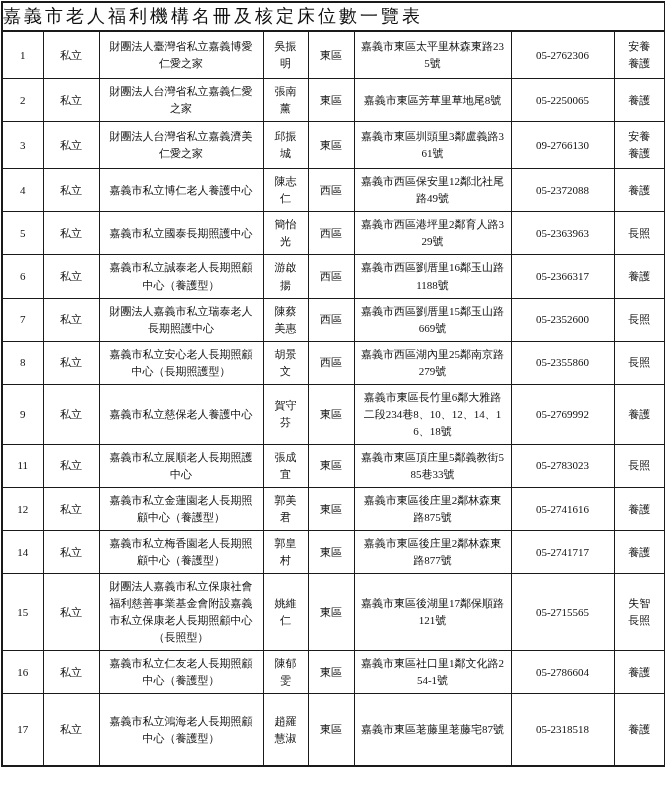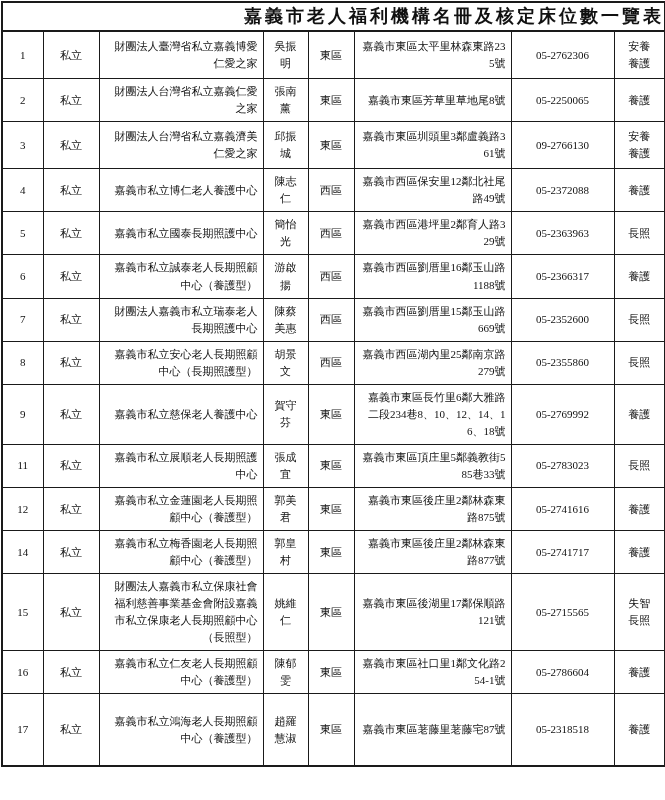--- a/index.html
+++ b/index.html
@@ -26,23 +26,23 @@
   table.roster th,
   table.roster td{
     border:1px solid #1a1a1a;
     vertical-align:middle;
     overflow:hidden;
     word-break:break-all;
   }
   tr.title-row th{
     height:24px;
     font-size:18px;
-    font-weight:bold;
+    font-weight:normal;
     letter-spacing:3px;
-    text-align:right;
+    text-align:left;
     border-bottom:2px solid #1a1a1a;
     padding:1px 0 2px 0;
   }
   tr.header-row th{
     height:30px;
     font-size:11px;
     font-weight:normal;
     text-align:center;
     padding:2px 4px;
     line-height:1.35;
@@ -56,21 +56,21 @@
   tbody tr:nth-child(17){height:43px;}
   tbody td{
     font-size:11px;
     line-height:1.55;
     padding:2px 3px;
   }
   td.c-no, td.c-type, td.c-person, td.c-district, td.c-phone, td.c-target{
     text-align:center;
   }
   td.c-name, td.c-address{
-    text-align:right;
+    text-align:center;
     padding:4px 5px;
   }
   td.c-target{
     white-space:pre-line;
     padding:6px 6px;
   }
   td.c-person{
     padding:2px 9px;
   }
 </style>

